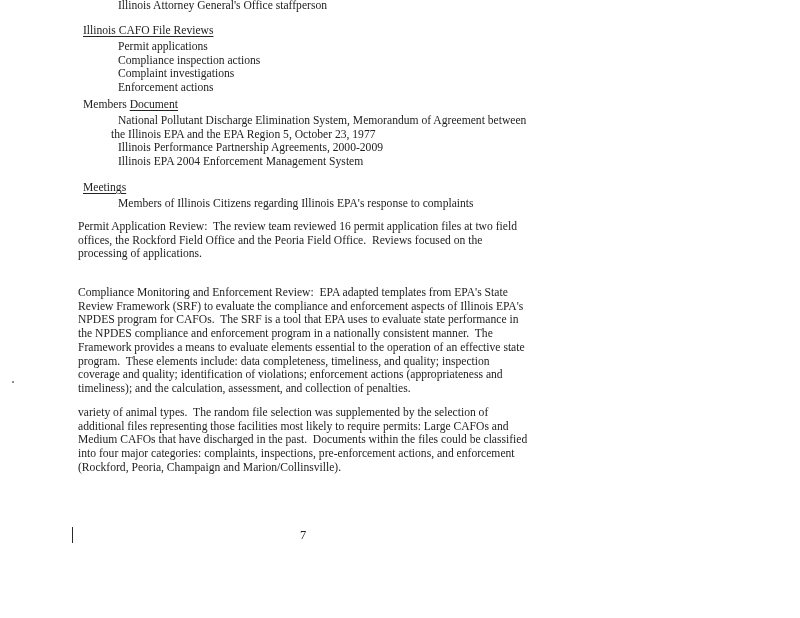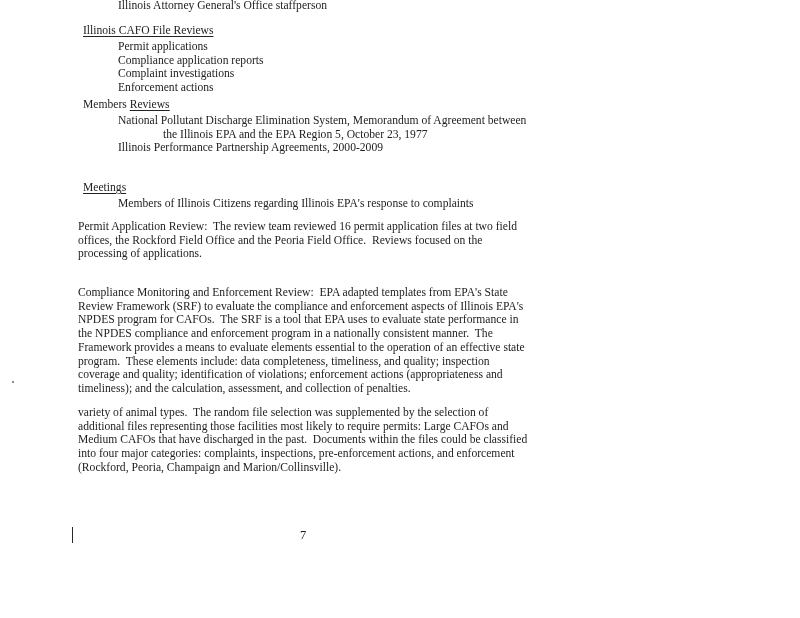--- a/index.html
+++ b/index.html
@@ -37,21 +37,21 @@
     white-space: pre;
     line-height: 13.8px;
     margin-bottom: 2px;
   }
   .section .line { line-height: 13.8px; }
   .underlined {
     text-decoration: underline;
     text-underline-offset: 2px;
   }
   .indent-1 { margin-left: 35px; }
-  .indent-2 { margin-left: 80px; }
+  .indent-2 { margin-left: 28px; }
   .sec-0 { top: 24px; }
   .sec-1 { top: 98px; }
   .sec-2 { top: 181px; }
   .para {
     position: absolute;
     left: 78px;
   }
   .para-0 { top: 220px; }
   .para-1 { top: 286px; }
   .para-2 { top: 406px; }
@@ -83,30 +83,31 @@
 </head>
 <body>
 
 <div class="page">
 
   <div class="line intro-line">Illinois Attorney General's Office staffperson</div>
 
   <div class="section sec-0">
       <div class="heading-line"><span class="underlined">Illinois CAFO File Reviews</span></div>
       <div class="line indent-1">Permit applications</div>
-      <div class="line indent-1">Compliance application reports</div>
+      <div class="line indent-1">Compliance inspection actions</div>
       <div class="line indent-1">Complaint investigations</div>
       <div class="line indent-1">Enforcement actions</div>
     </div>
 
   <div class="section sec-1">
-      <div class="heading-line"><span>Members </span><span class="underlined">Reviews</span></div>
+      <div class="heading-line"><span>Members </span><span class="underlined">Document</span></div>
       <div class="line indent-1">National Pollutant Discharge Elimination System, Memorandum of Agreement between</div>
       <div class="line indent-2">the Illinois EPA and the EPA Region 5, October 23, 1977</div>
       <div class="line indent-1">Illinois Performance Partnership Agreements, 2000-2009</div>
+      <div class="line indent-1">Illinois EPA 2004 Enforcement Management System</div>
     </div>
 
   <div class="section sec-2">
       <div class="heading-line"><span class="underlined">Meetings</span></div>
       <div class="line indent-1">Members of Illinois Citizens regarding Illinois EPA's response to complaints</div>
     </div>
 
   <div class="para para-0">
       <div class="line">Permit Application Review:  The review team reviewed 16 permit application files at two field</div>
       <div class="line">offices, the Rockford Field Office and the Peoria Field Office.  Reviews focused on the</div>

